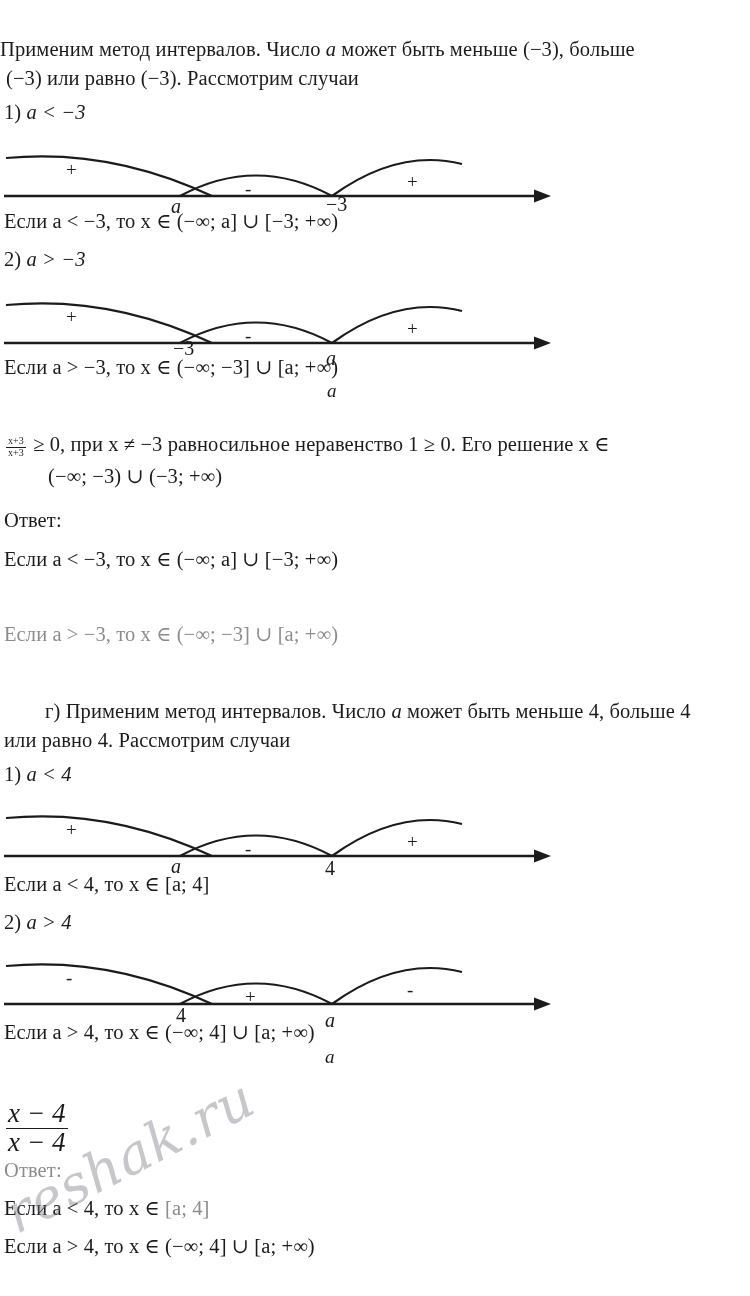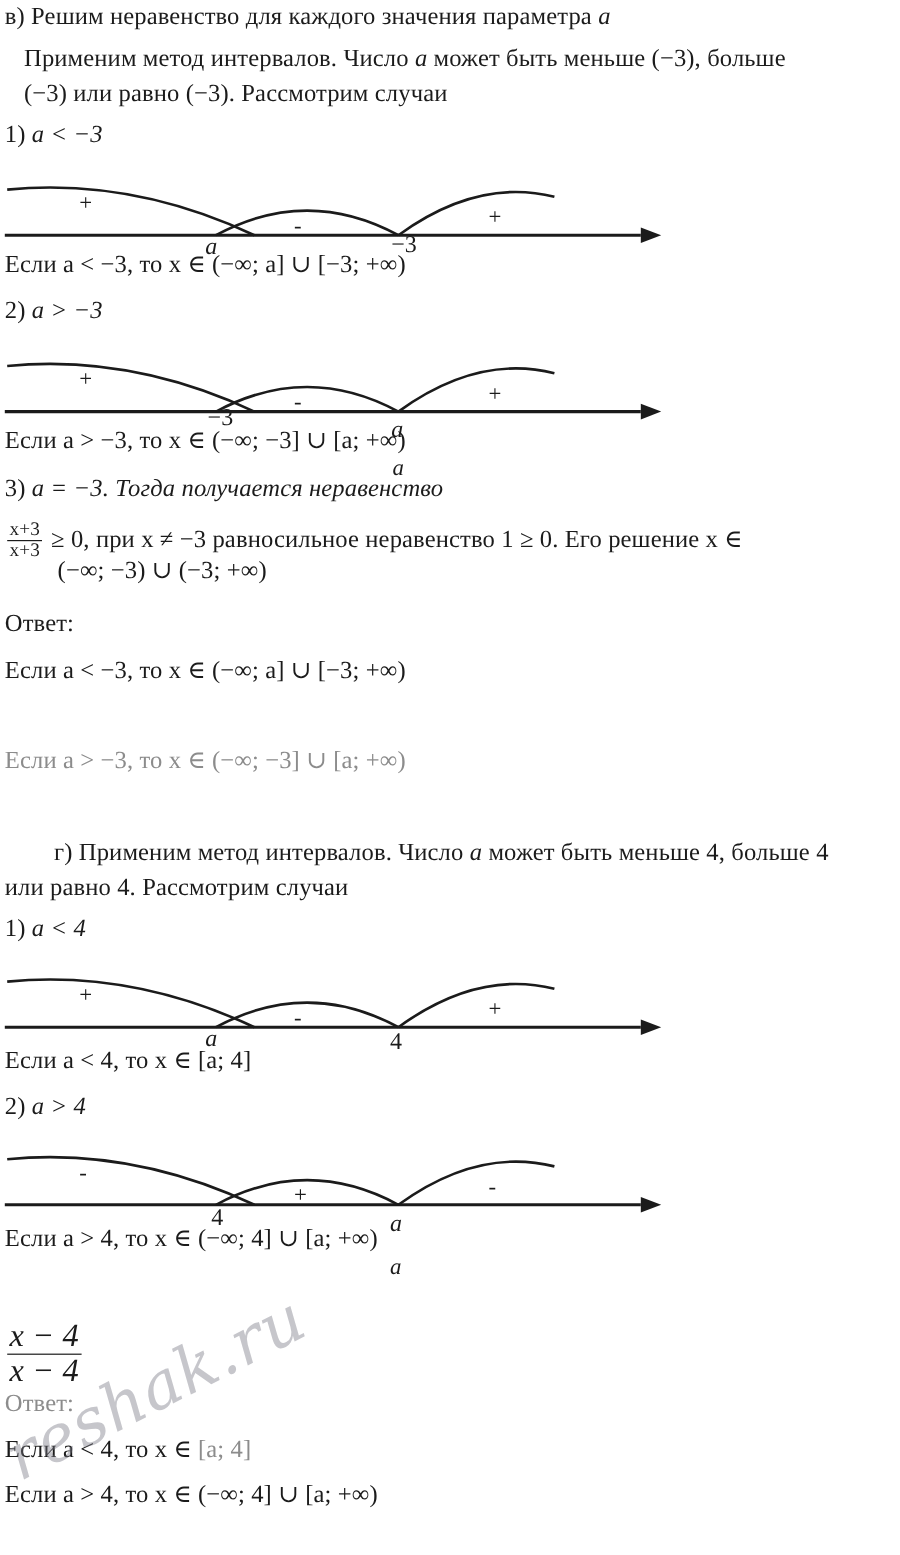--- a/index.html
+++ b/index.html
@@ -79,21 +79,21 @@
   
   .frac {
     display: inline-block;
     vertical-align: -0.62em;
     text-align: center;
     line-height: 1.02;
     margin: 0 2px;
   }
   .frac .num-part { display: block; padding: 0 2px; }
   .frac .den-part { display: block; padding: 0 2px; border-top: 1.4px solid #1b1b1b; }
-  .frac.tiny { font-size: 16px; vertical-align: -0.45em; }
+  .frac.tiny { font-size: 10px; vertical-align: -0.45em; }
   .frac.big  { font-size: 27px; vertical-align: -0.60em; }
 
   
   .watermark {
     position: absolute;
     left: -6px;
     top: 1190px;
     font-family: "DejaVu Serif", serif;
     font-style: italic;
     font-size: 54px;
@@ -104,24 +104,23 @@
     pointer-events: none;
     user-select: none;
     white-space: nowrap;
   }
 </style>
 </head>
 <body>
 
 <div class="page">
 
-  <div class="line" style="left:4px; top:4px;"><span>в) Решим неравенство  для каждого значения параметра </span><i>a</i></div>
-
-  <div class="line" style="left:20px; top:39px;"><span> Применим метод интервалов.  Число </span><i>a</i><span> может быть меньше (−3), больше</span></div>
-  <div class="line" style="left:20px; top:68px;">(−3) или равно (−3). Рассмотрим случаи</div>
+
+  <div class="line" style="left:0; top:39px;"><span> Применим метод интервалов.  Число </span><i>a</i><span> может быть меньше (−3), больше</span></div>
+  <div class="line" style="left:6px; top:68px;">(−3) или равно (−3). Рассмотрим случаи</div>
 
   <div class="line" style="left:4px; top:102px;"><span>1) </span><i>a &lt; −3</i></div>
 
   <div class="axis-wrap" style="top:138px;">
     <svg width="560" height="78" viewBox="0 0 560 78" aria-hidden="true">
 
       <line x1="4" y1="58" x2="534" y2="58" stroke="#1b1b1b" stroke-width="2.6"></line>
       <polygon points="534,51.5 551,58 534,64.5" fill="#1b1b1b"></polygon>
 
       <path d="M 6 20 Q 110 10 212 58" fill="none" stroke="#1b1b1b" stroke-width="2.2"></path>
@@ -153,21 +152,20 @@
     <span class="sign" style="left:245px; top:41px;">-</span>
     <span class="sign" style="left:407px; top:34px;">+</span>
     <span class="pt-label num" style="left:173px; top:53px;">−3</span>
     <span class="pt-label" style="left:326px; top:63px;">a</span>
   </div>
 
   <div class="line" style="left:4px; top:357px;">Если a &gt; −3, то x ∈ (−∞; −3] ∪ [a; +∞)</div>
 
   <span class="stray-a" style="left:327px; top:381px;">a</span>
 
-  <div class="line" style="left:4px; top:397px;"><span>3) </span><i>a = −3. Тогда получается неравенство</i></div>
 
   <div class="line" style="left:4px; top:434px;"><span class="frac tiny"><span class="num-part">x+3</span><span class="den-part">x+3</span></span><span> ≥ 0,  при x ≠ −3 равносильное неравенство 1 ≥ 0. Его решение x ∈</span></div>
   <div class="line" style="left:4px; top:466px;margin-left:44px;">(−∞; −3) ∪ (−3; +∞)</div>
 
   <div class="line" style="left:4px; top:510px;">Ответ:</div>
 
   <div class="line" style="left:4px; top:549px;">Если a &lt; −3, то x ∈ (−∞; a] ∪ [−3; +∞)</div>
   <div class="line faded" style="left:4px; top:624px;">Если a &gt; −3, то x ∈ (−∞; −3] ∪ [a; +∞)</div>
 
   <div class="line" style="left:4px; top:701px;margin-left:41px;"><span>г) Применим метод интервалов.  Число </span><i>a</i><span> может быть меньше 4, больше 4</span></div>

